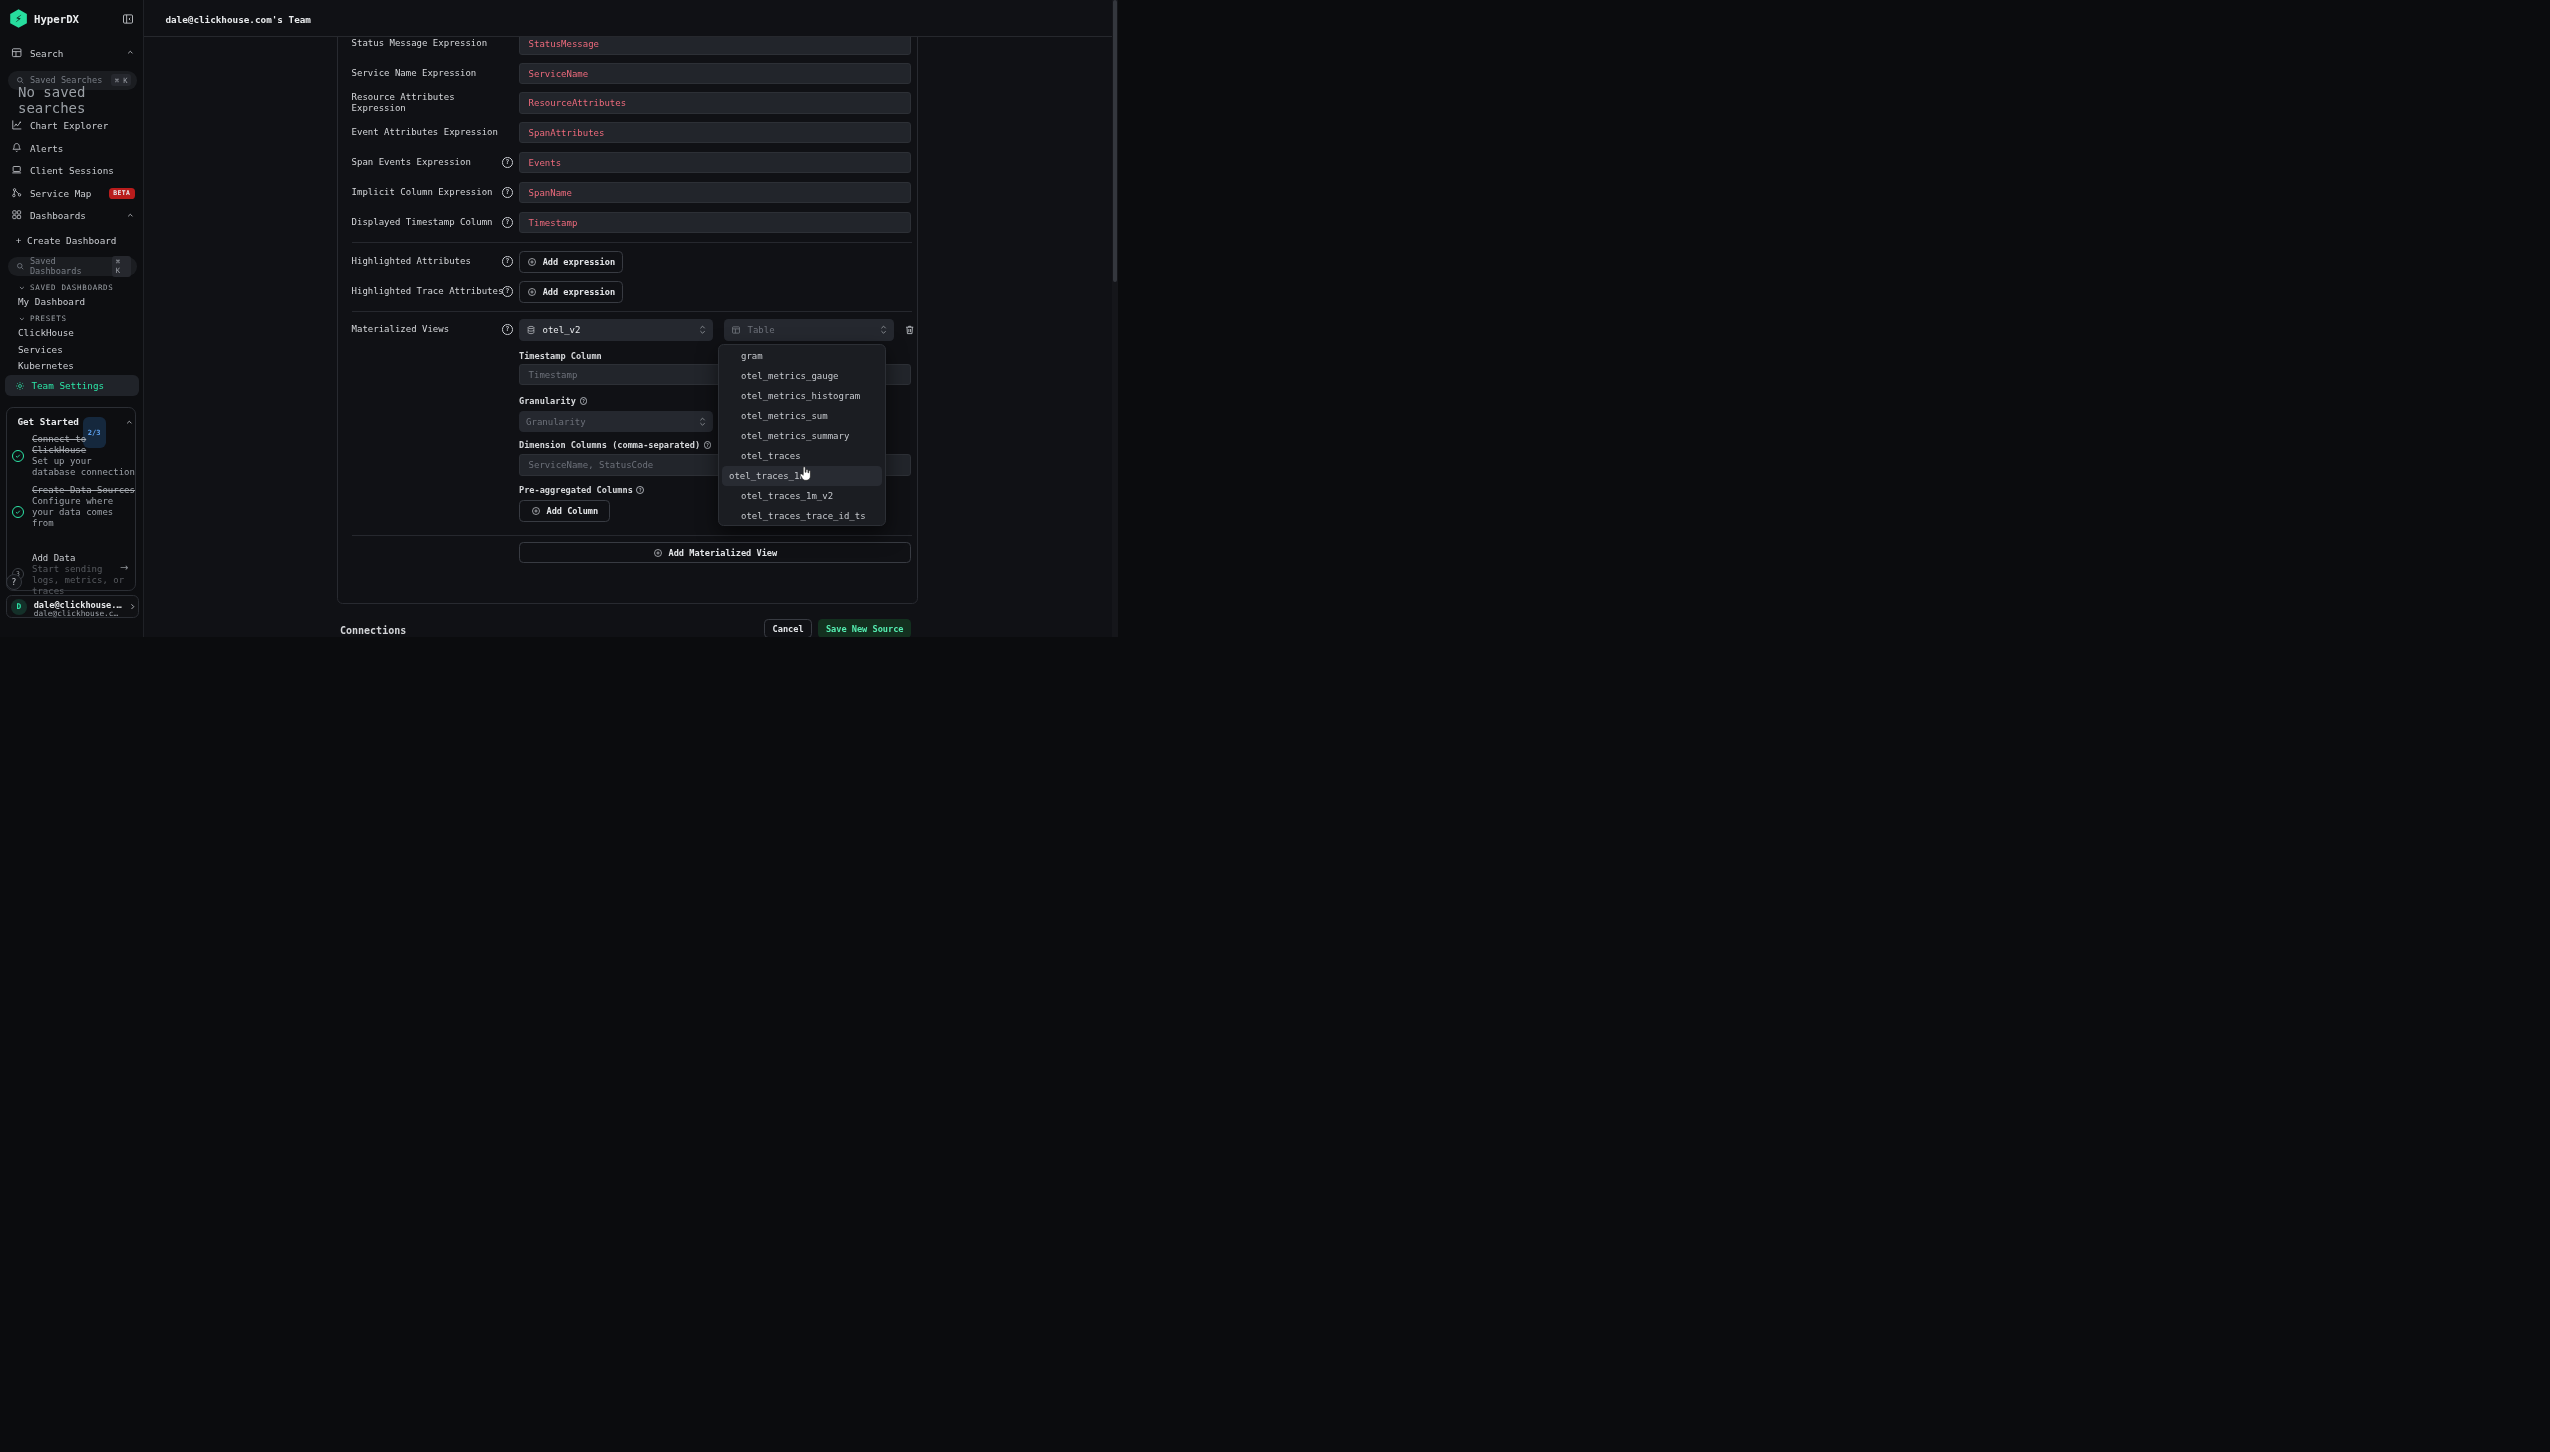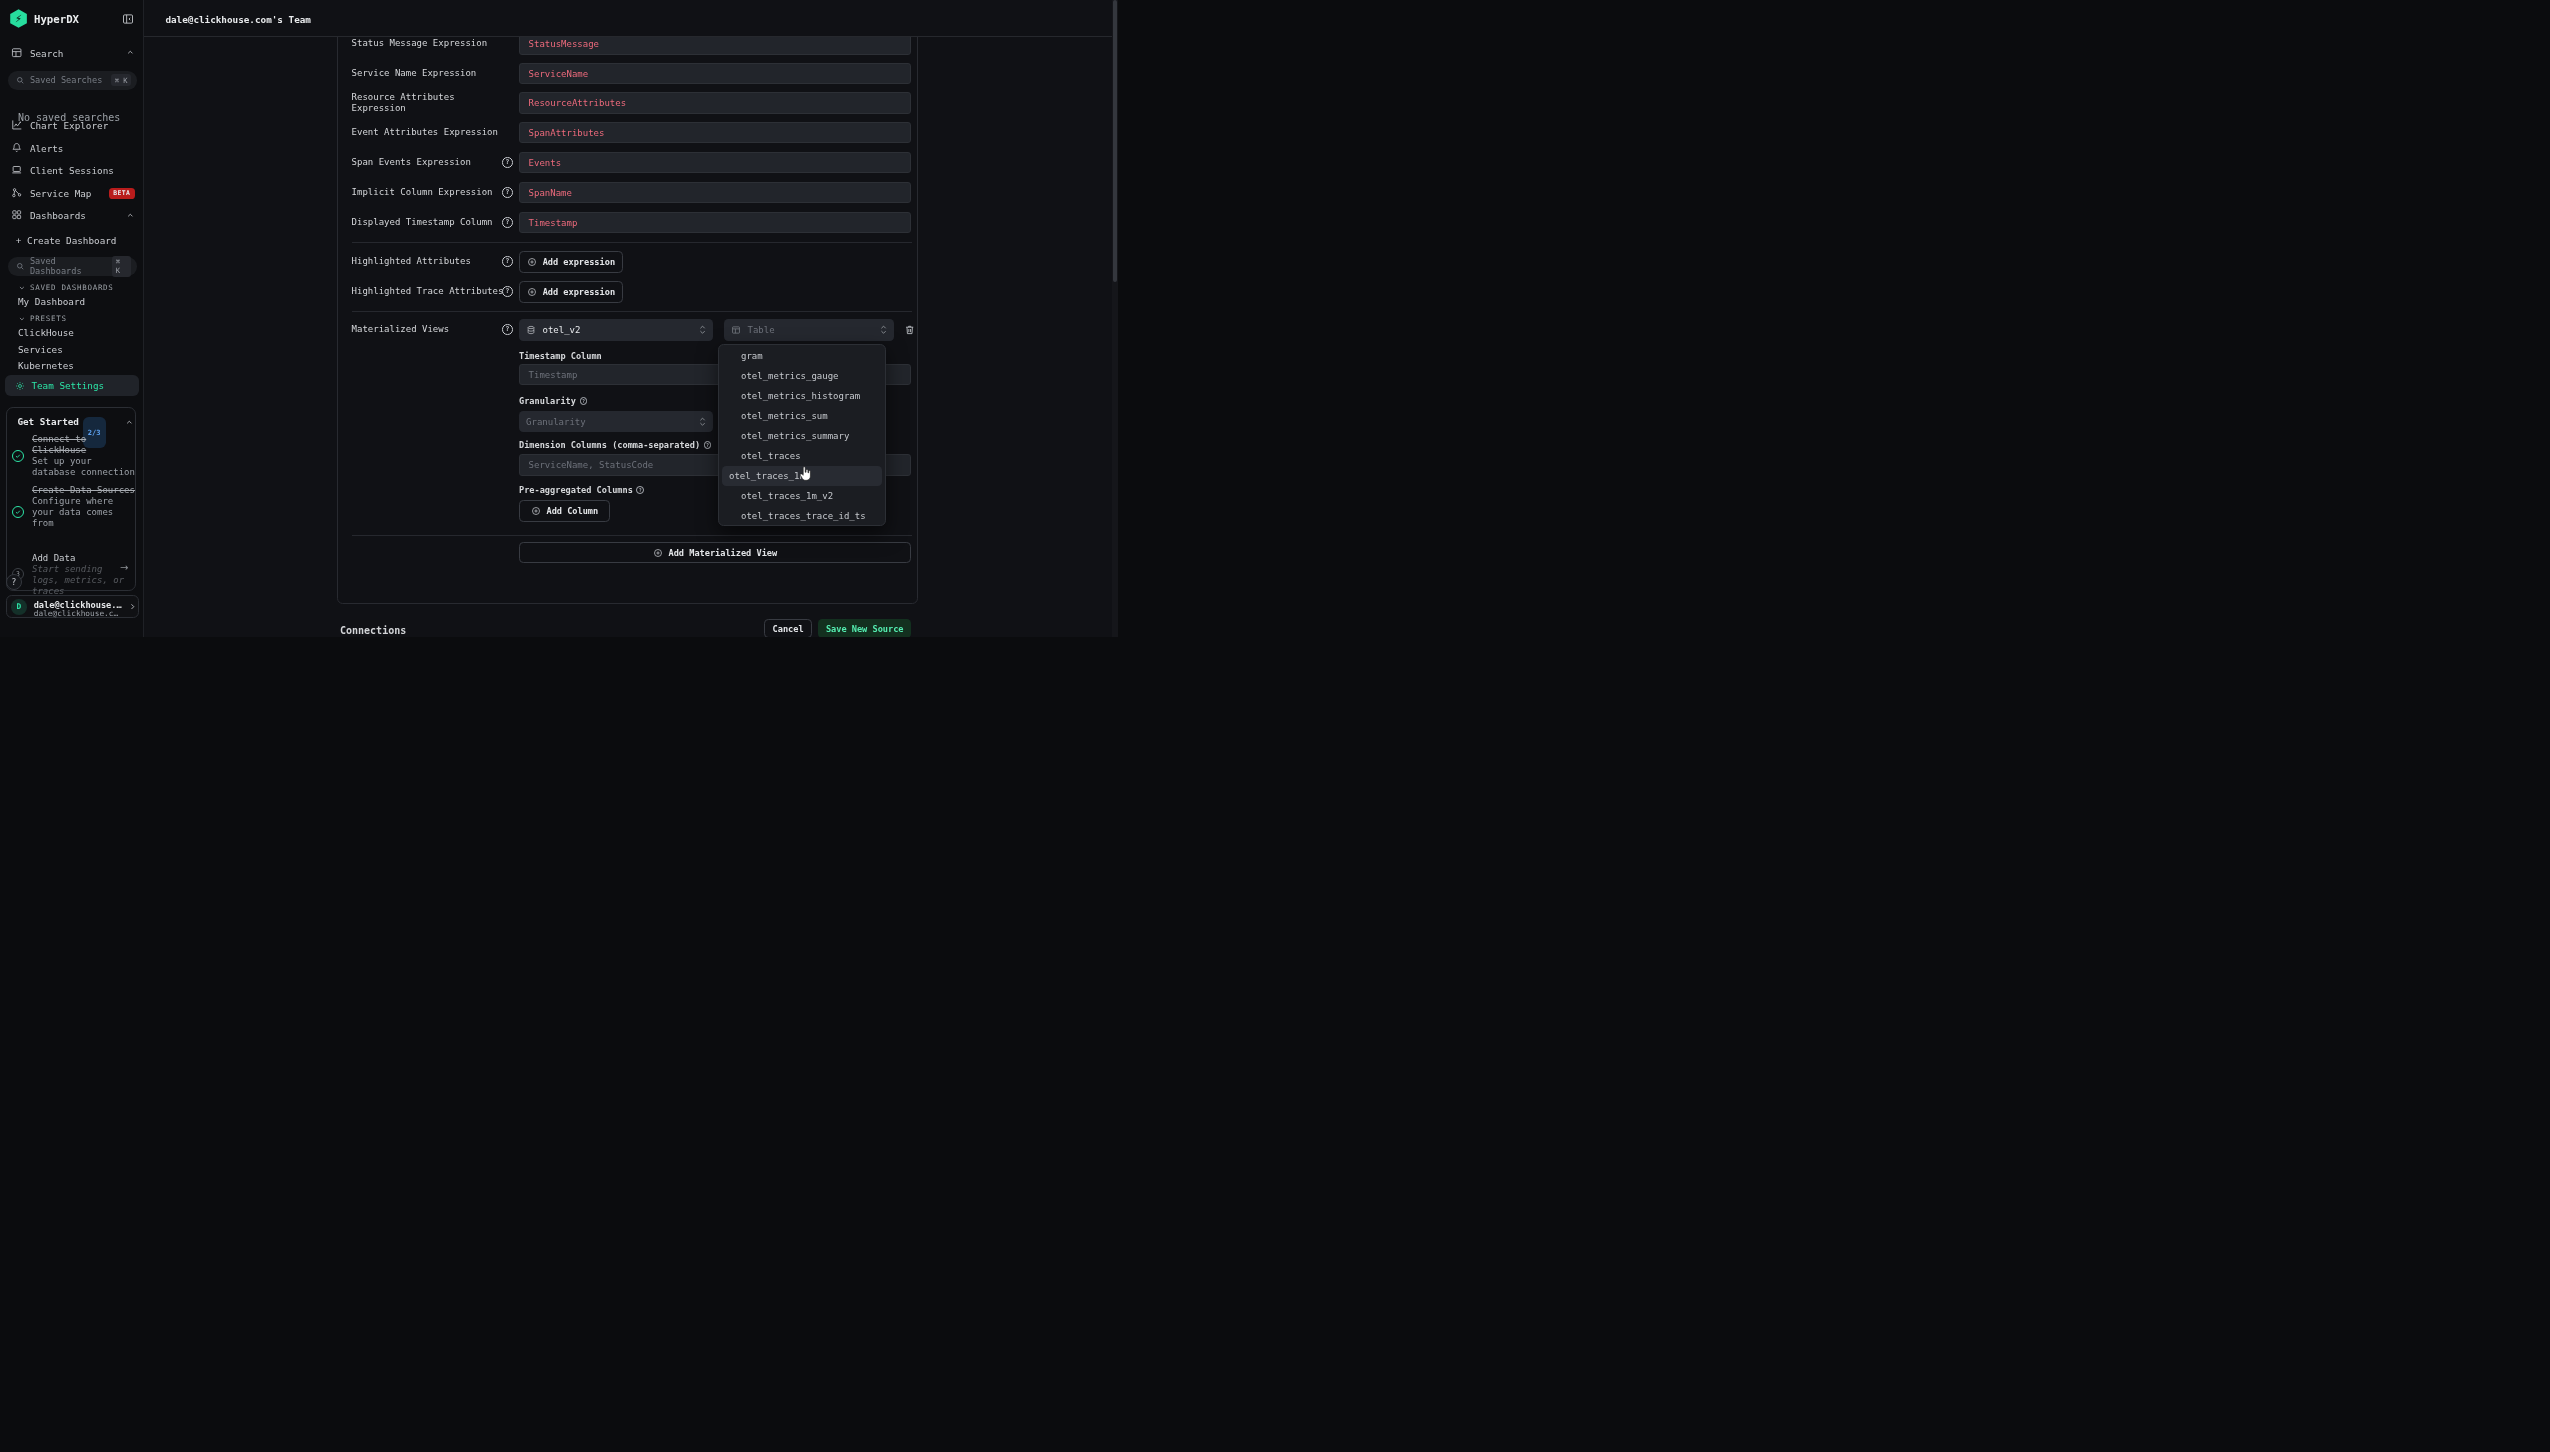--- a/index.html
+++ b/index.html
@@ -46,21 +46,21 @@
   .gs-badge { position:absolute; left:76px; top:8.6px; background:#15283d; color:#5ea2f0;
               font-size:7.1px; font-weight:700; border-radius:5.7px; padding:11px 5px; }
   .gs-chev { position:absolute; left:118px; top:10px; color:#c3c6cb; }
   .ckc { position:absolute; width:12px; height:12px; border-radius:50%; border:1.1px solid #2ce5a7;
          display:flex; align-items:center; justify-content:center; }
   .numc { position:absolute; width:12px; height:12px; border-radius:50%; border:1.1px solid #3c4046;
           color:#9ba0a6; font-size:6.4px; display:flex; align-items:center; justify-content:center; }
   .gs-step { position:absolute; left:32px; width:104px; font-size:9px; line-height:11px; }
   .gs-strike { color:#a8acb2; text-decoration:line-through; }
   .gs-desc { color:#9ca1a8; }
-  .gs-faded { color:#9ca1a8; opacity:.5;font-style:italic; }
+  .gs-faded { color:#9ca1a8; opacity:.5; }
   .gs-arrow { position:absolute; left:120px; top:562px; color:#8d9197; font-size:10px;
               font-family:"DejaVu Sans",sans-serif; }
   .help-float { position:absolute; left:5.7px; top:574px; width:16.4px; height:16.4px; border-radius:50%;
                 background:#131519; border:0.7px solid #35383f; color:#c3c6cb; display:flex;
                 align-items:center; justify-content:center; font-size:8.6px; z-index:9; }
 
   
   .ucard { position:absolute; left:5.7px; top:595px; width:133px; height:23px; border:0.7px solid #2b2e34;
            border-radius:5.7px; background:#101114; }
   .uava { position:absolute; left:4.3px; top:2.9px; width:15.7px; height:15.7px; border-radius:50%;
@@ -332,21 +332,21 @@
     <div class="pill" style="top:71px">
       <span class="sb-ico">
         <svg width="8.6" height="8.6" viewBox="0 0 16 16" fill="none" stroke="#787d85" stroke-width="1.5">
             <circle cx="7" cy="7" r="4.2"></circle>
             <line x1="10.2" y1="10.2" x2="13.5" y2="13.5"></line>
           </svg>
       </span>
       <span>Saved Searches</span>
       <span class="kbd">⌘ K</span>
     </div>
-    <div class="muted" style="position:absolute;left:18px;top:112px;font-size:10px">No saved searches</div>
+    <div class="muted" style="position:absolute;left:18px;top:84px;font-size:14px">No saved searches</div>
 
     <div class="snav" style="top:118px">
       <span class="sb-ico">
         <svg width="11.4" height="11.4" viewBox="0 0 16 16" fill="none" stroke="currentColor" stroke-width="1.2">
             <path d="M2.5 2v12h12"></path>
             <polyline points="4.5,10.5 7,7.5 9.5,9.5 13,4.5"></polyline>
             <circle cx="7" cy="7.5" r="1" fill="currentColor" stroke="none"></circle>
             <circle cx="13" cy="4.5" r="1" fill="currentColor" stroke="none"></circle>
           </svg>
       </span>

